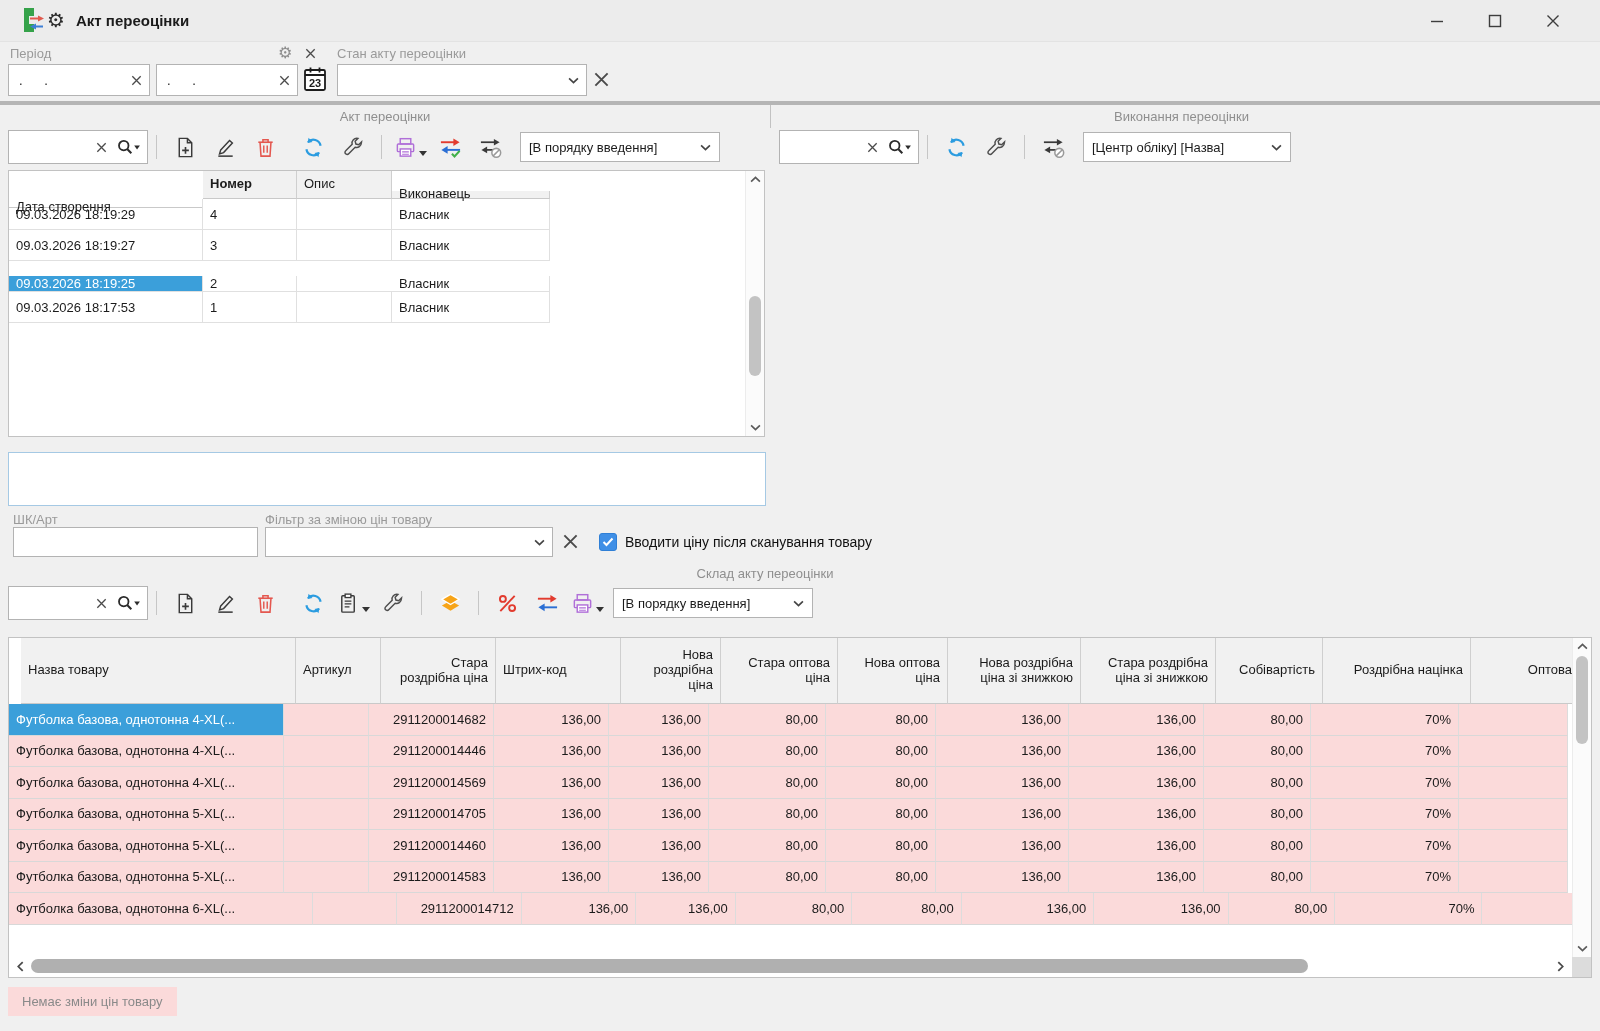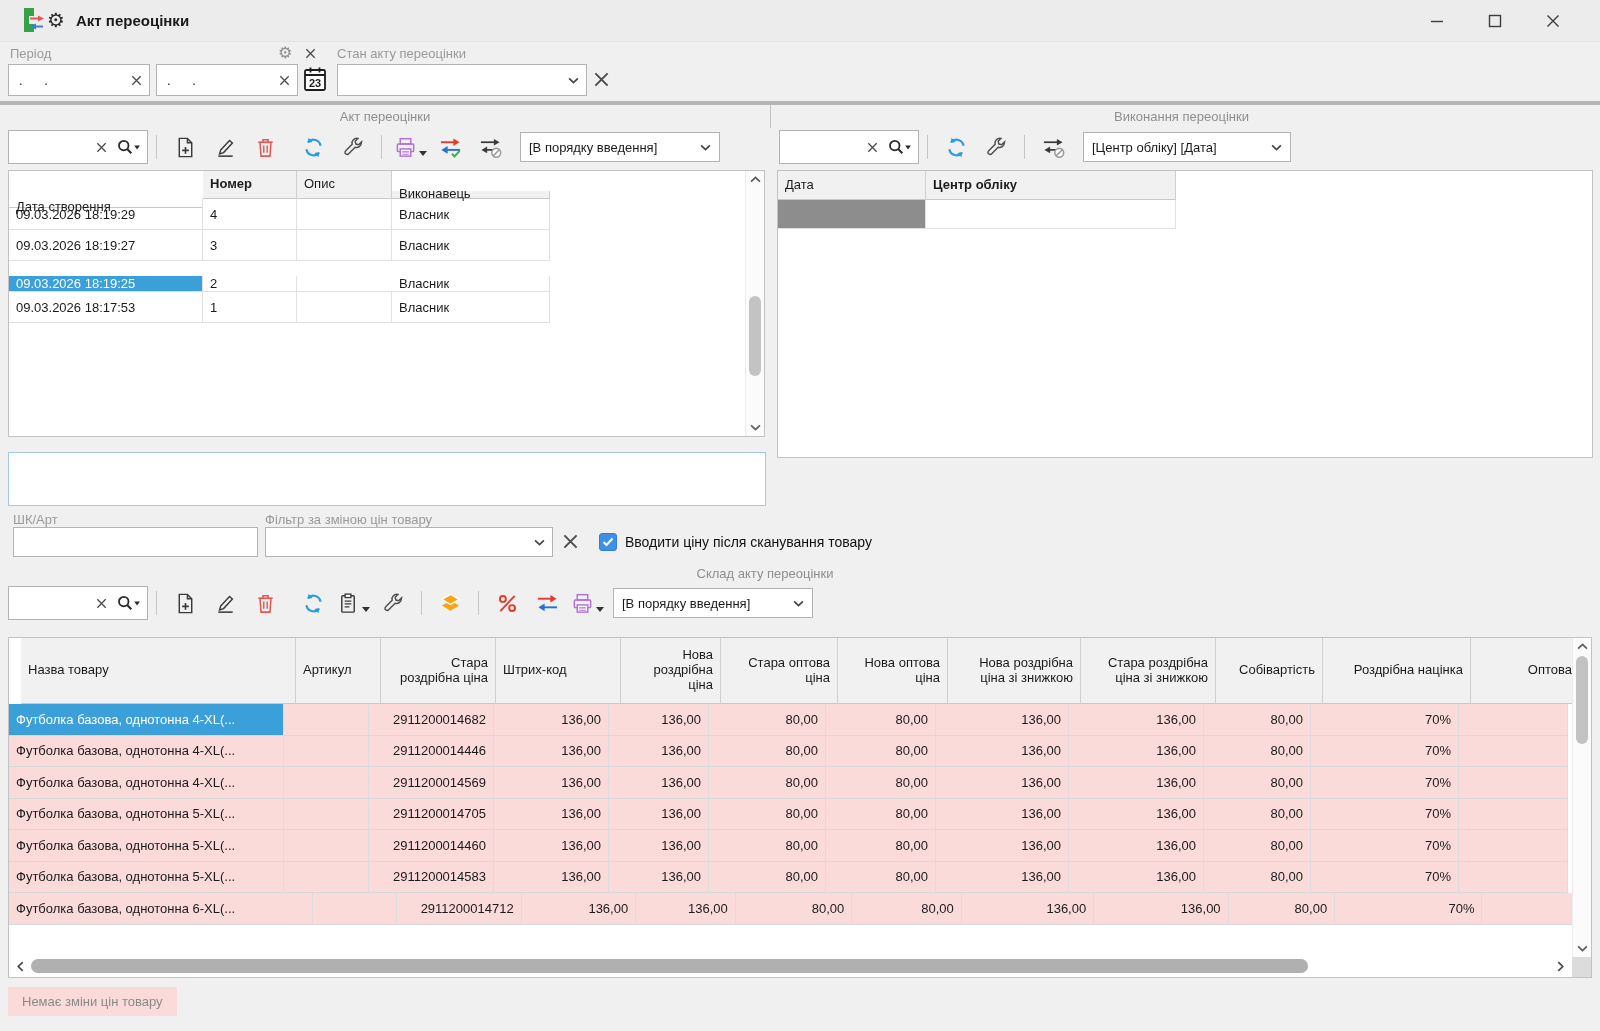--- a/index.html
+++ b/index.html
@@ -361,21 +361,21 @@
           <use href="#i-wrench"></use>
         </svg>
       </div>
     <div class="tsep"></div>
     <div class="tbtn">
         <svg width="25" height="23">
           <use href="#i-transblock"></use>
         </svg>
       </div>
     <div class="sortdd" style="width:208px">
-      <span>[Центр обліку] [Дата]</span>
+      <span>[Центр обліку] [Назва]</span>
       <span class="car">
           <svg width="11" height="7">
             <use href="#i-chev"></use>
           </svg>
         </span>
     </div>
   </div>
 
   <div class="tblbox" style="left:8px;top:170px;width:757px;height:267px">
     <div id="acts-head" class="trow" style="height:28px">
@@ -418,32 +418,20 @@
         </div>
       <div class="vthumb" style="top:125px;height:80px"></div>
       <div class="arr" style="bottom:0">
           <svg width="11" height="7">
             <use href="#i-chdn"></use>
           </svg>
         </div>
     </div>
   </div>
 
-  <div class="tblbox" style="left:777px;top:170px;width:816px;height:288px">
-    <div id="exec-head" class="trow" style="height:29px">
-        <div class="hcell" style="width: 148px;">Дата</div>
-        <div class="hcell" style="width: 250px; font-weight: bold;">Центр обліку</div>
-      </div>
-    <div id="exec-body">
-        <div class="trow" style="height: 29px;">
-          <div class="cell graycell" style="width: 148px;"></div>
-          <div class="cell" style="width: 250px;"></div>
-        </div>
-      </div>
-  </div>
 
   <div class="notebox" style="left:8px;top:452px;width:758px;height:54px">
     <span></span>
   </div>
 
   <span class="flabel" style="left:13px;top:512px">ШК/Арт</span>
   <span class="flabel" style="left:265px;top:512px">Фільтр за зміною цін товару</span>
   <div class="ibox" style="left:13px;top:527px;width:245px;height:30px">
     <span class="val"></span>
   </div>

